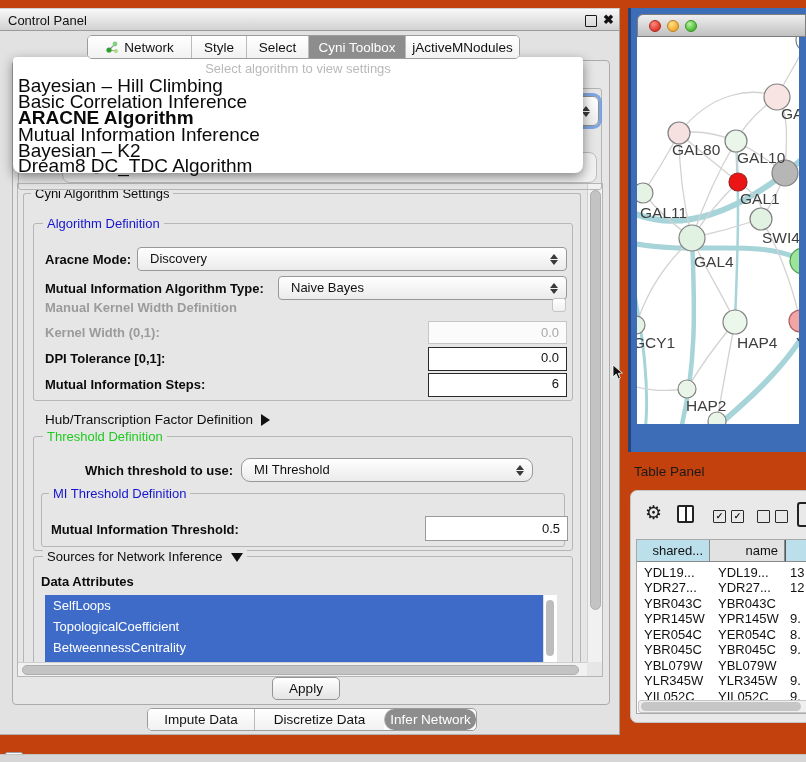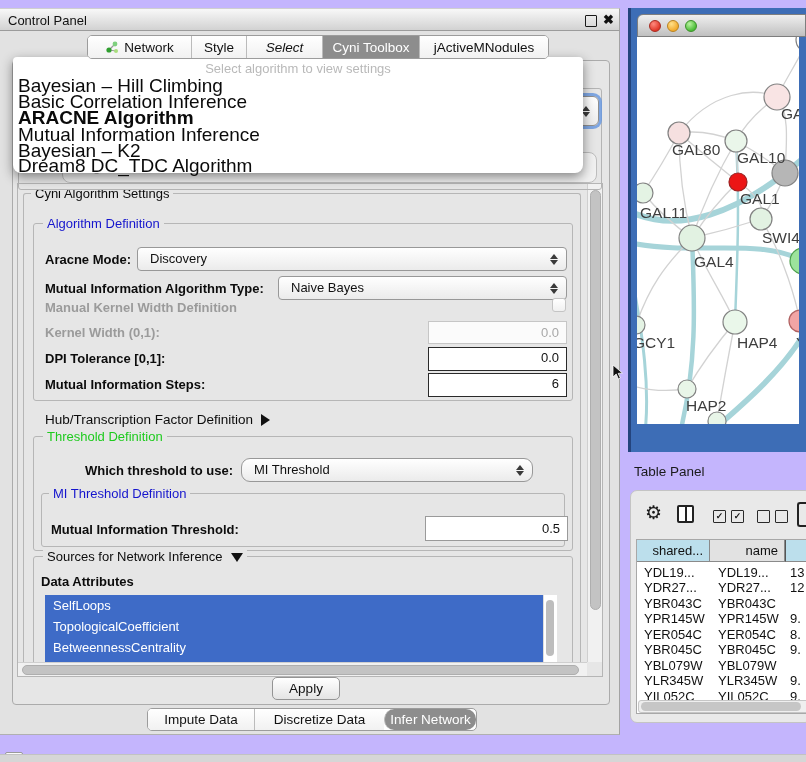--- a/index.html
+++ b/index.html
@@ -1,16 +1,16 @@
 <!DOCTYPE html>
 <html><head>
 <meta charset="utf-8">
 <style>
   html,body{margin:0;padding:0;background:#ececec;font-family:"Liberation Sans",sans-serif;}
-  #screen{position:relative;width:806px;height:762px;background:#c4b5fd;overflow:hidden;}
+  #screen{position:relative;width:806px;height:762px;background:#c2410c;overflow:hidden;}
   
   .cp-titlebar{position:absolute;left:0;top:8px;width:620px;height:23px;
     background:linear-gradient(#f8f8f8,#d2d2d2);border-top:1px solid #cfcfcf;border-bottom:1px solid #9b9b9b;
     border-right:1px solid #a3a3a3;box-sizing:border-box;}
   .cp-title{position:absolute;left:8px;top:4px;font-size:13px;color:#111;}
   .float-ico{position:absolute;right:22px;top:6px;width:10px;height:10px;border:1.6px solid #1a1a1a;border-radius:1px;}
   .close-ico{position:absolute;right:5px;top:3px;font-size:13px;font-weight:bold;color:#111;}
   .cp-body{position:absolute;left:0;top:31px;width:620px;height:704px;background:#e2e2e2;
     border-right:1px solid #a3a3a3;border-bottom:1px solid #b0b0b0;box-sizing:border-box;}
   .content-panel{position:absolute;left:12px;top:60px;width:598px;height:645px;background:#e6e6e6;
@@ -119,27 +119,27 @@
         <line x1="4" y1="10" x2="11" y2="11" stroke="#9a9a9a" stroke-width="1.2"></line>
         <circle cx="4" cy="10" r="2.6" fill="#2f9e2f"></circle>
         <circle cx="10" cy="4" r="2.4" fill="#7fd07f"></circle>
         <circle cx="11" cy="11" r="2" fill="#a8dd7c"></circle>
       </svg>
       <span>Network</span>
     </div>
     <div class="sg" style="width:55px;">
         <span>Style</span>
       </div>
-    <div class="sg" style="width:76px;font-style:italic;">
+    <div class="sg" style="width:62px;">
         <span>Select</span>
       </div>
     <div class="sg sel" style="width:97px;">
         <span>Cyni Toolbox</span>
       </div>
-    <div class="sg" style="width:129px;">
+    <div class="sg" style="width:114px;">
         <span>jActiveMNodules</span>
       </div>
   </div>
 
   <div class="ghost-group"></div>
   <div class="combo-blue-frag">
     <span class="spin">
         <i class="up"></i>
         <i class="dn"></i>
       </span>

